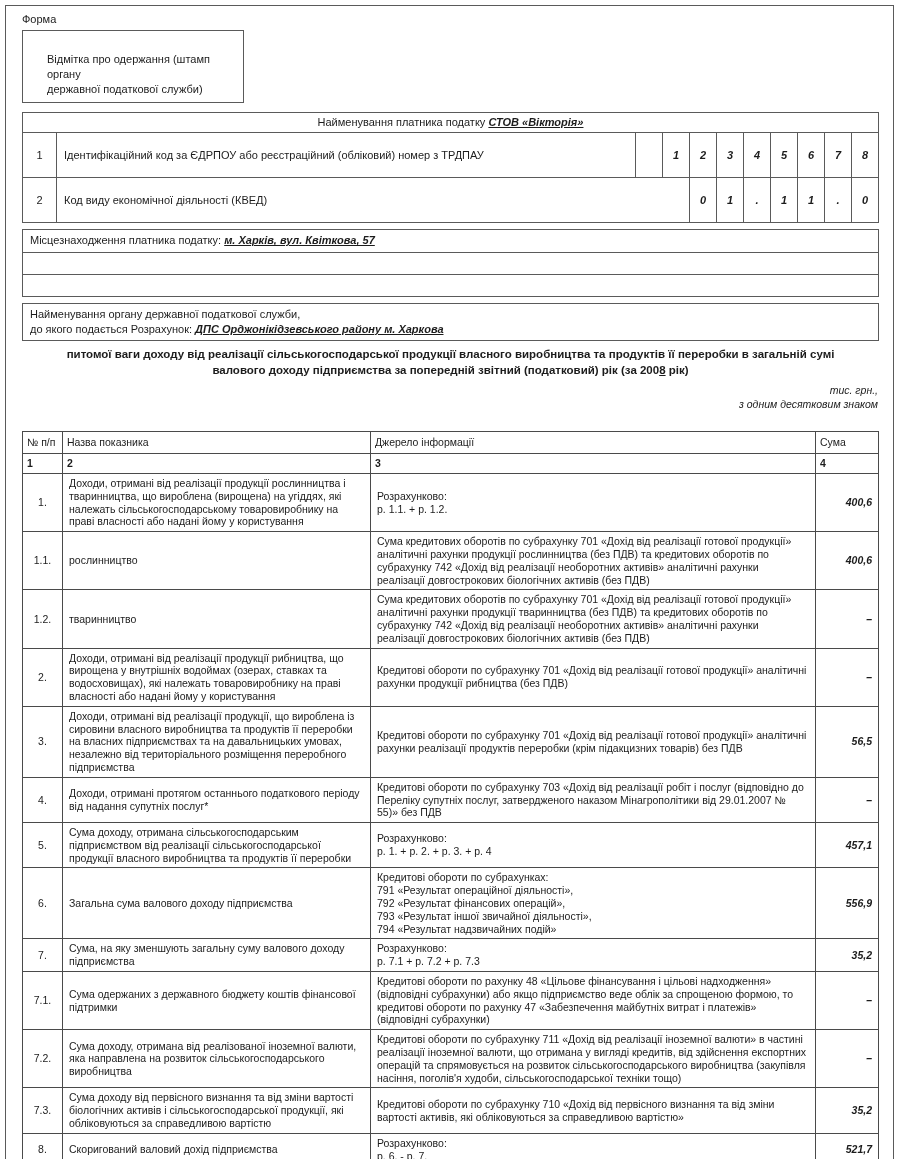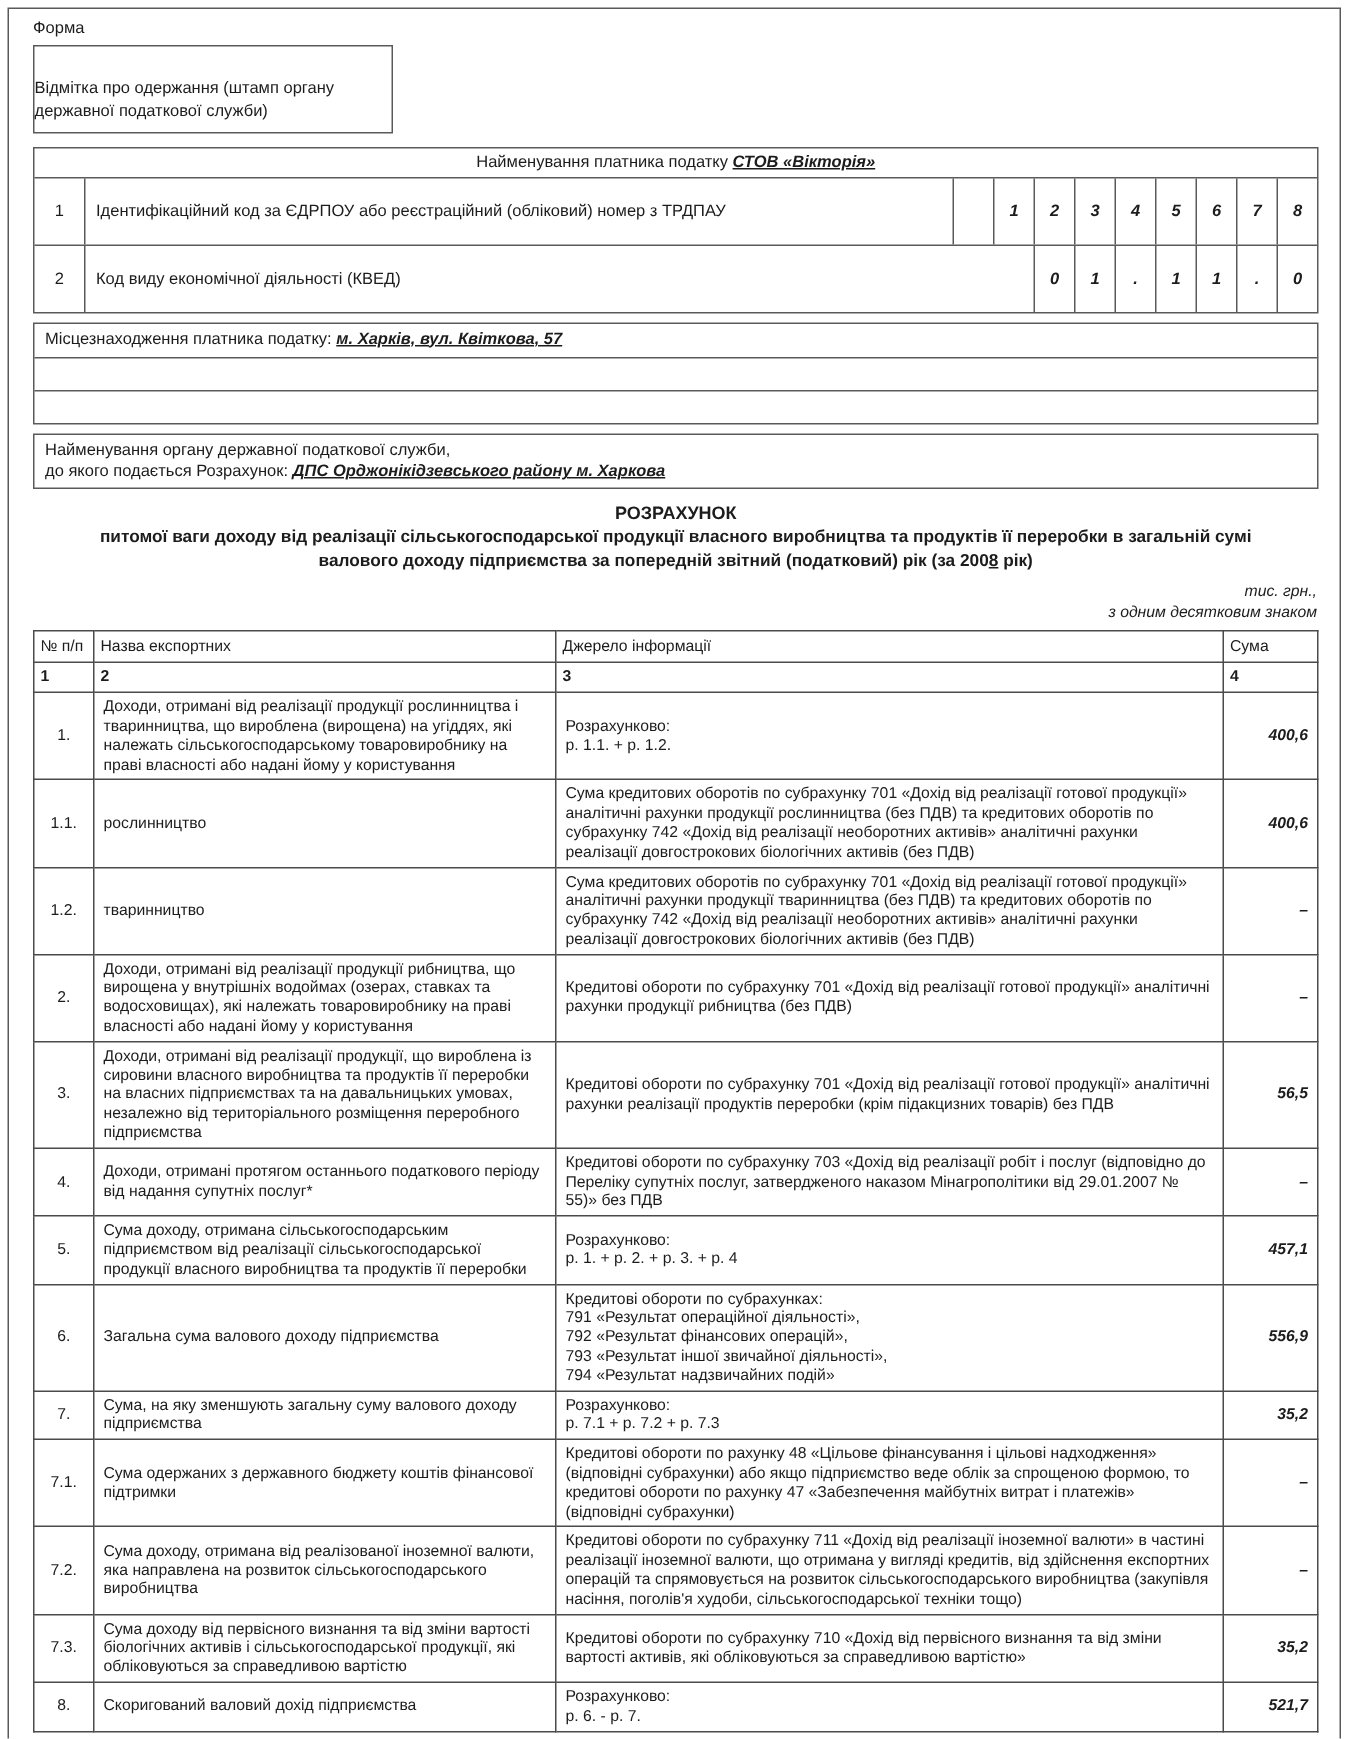--- a/index.html
+++ b/index.html
@@ -11,22 +11,22 @@
     -webkit-font-smoothing: antialiased;
   }
   .page {
     margin: 5px 6px 0 5px;
     border: 1px solid #5a5a5a;
     min-height: 1120px;
     padding: 7px 14px 10px 16px;
   }
   .form-label { font-size: 11px; margin-bottom: 5px; }
   .stamp-box {
-    width: 240px; border: 1px solid #5a5a5a;
-    padding: 6px 0; font-size: 11px; line-height: 1.35;
+    width: 222px; border: 1px solid #5a5a5a;
+    padding: 6px 24px; font-size: 11px; line-height: 1.35;
     margin-bottom: 9px; white-space: pre-line;
   }
   .filled { font-weight: bold; font-style: italic; text-decoration: underline; }
 
   .payer-table { border: 1px solid #5a5a5a; margin-bottom: 6px; text-align: center; }
   .payer-row { display: flex; align-items: stretch; font-size: 11px; min-height: 19px; }
   .payer-row + .payer-row { border-top: 1px solid #5a5a5a; }
   .payer-row .full-cell { flex: 1; padding: 3px 7px; }
   .num-cell { width: 34px; border-right: 1px solid #5a5a5a; display: flex; align-items: center; justify-content: center; }
   .label-cell { flex: 1; padding: 16px 7px; display: flex; align-items: center; }
@@ -37,21 +37,21 @@
     font-style: italic; font-weight: 600; font-size: 11px;
   }
 
   .line-block { border: 1px solid #5a5a5a; margin-bottom: 6px; }
   .line-row { min-height: 22px; padding: 3px 7px; font-size: 11px; line-height: 1.35; }
   .line-row + .line-row { border-top: 1px solid #5a5a5a; }
 
   .title-h { text-align: center; font-weight: bold; font-size: 12px; margin-top: 9px; }
   .title-sub { text-align: center; font-weight: bold; font-size: 11.5px; line-height: 1.35; margin: 2px 28px 0; }
   .year-digit { text-decoration: underline; }
-  .units { text-align: right; font-style: italic; font-size: 10.5px; line-height: 1.3; margin: 6px 1px 4px 0; }
+  .units { text-align: right; font-style: italic; font-size: 10.5px; line-height: 1.3; margin: 6px 1px 20px 0; }
 
   table.calc { width: 100%; border-collapse: collapse; table-layout: fixed; font-size: 10.5px; }
   table.calc col.c1 { width: 40px; }
   table.calc col.c2 { width: 308px; }
   table.calc col.c3 { width: 445px; }
   table.calc th, table.calc td {
     border: 1px solid #4a4a4a; vertical-align: middle;
     padding: 3px 6px; line-height: 1.22;
   }
   table.calc th { font-weight: normal; text-align: left; padding: 4px 4px; }
@@ -122,42 +122,41 @@
   <div class="line-block">
     <div class="line-row">
       <div>Найменування органу державної податкової служби,</div>
       <div>
         <span>до якого подається Розрахунок:</span>
         <span class="filled">ДПС Орджонікідзевського району м. Харкова</span>
       </div>
     </div>
   </div>
 
-  <div class="title-h">РОЗРАХУНОК</div>
   <div class="title-sub">
     <span>питомої ваги доходу від реалізації сільськогосподарської продукції власного виробництва та продуктів її переробки в загальній сумі валового доходу підприємства за попередній звітний (податковий) рік</span>
     <span>(за 200</span><span class="year-digit">8</span><span> рік)</span>
   </div>
 
   <div class="units">
     <div>тис. грн.,</div>
     <div>з одним десятковим знаком</div>
   </div>
 
   <table class="calc">
     <colgroup>
         <col class="c1">
         <col class="c2">
         <col class="c3">
         <col class="c4">
       </colgroup>
     <thead>
       <tr>
         <th>№ п/п</th>
-        <th>Назва експортних</th>
+        <th>Назва показника</th>
         <th>Джерело інформації</th>
         <th>Сума</th>
       </tr>
       <tr class="subhdr">
         <th>1</th>
         <th>2</th>
         <th>3</th>
         <th>4</th>
       </tr>
     </thead>

